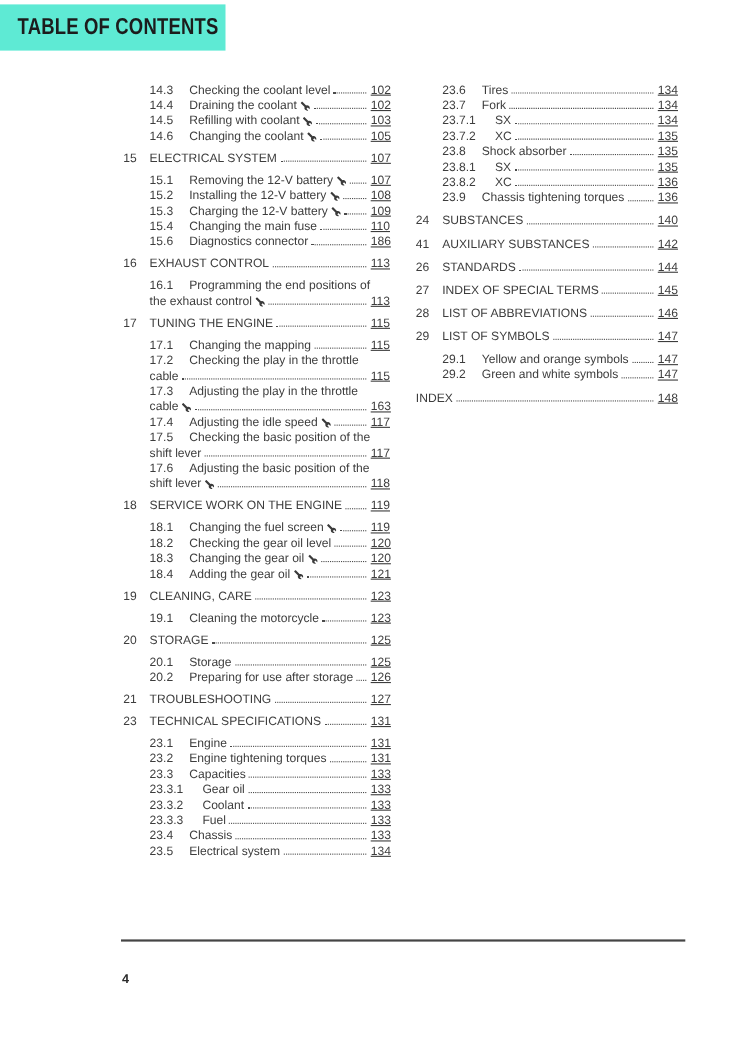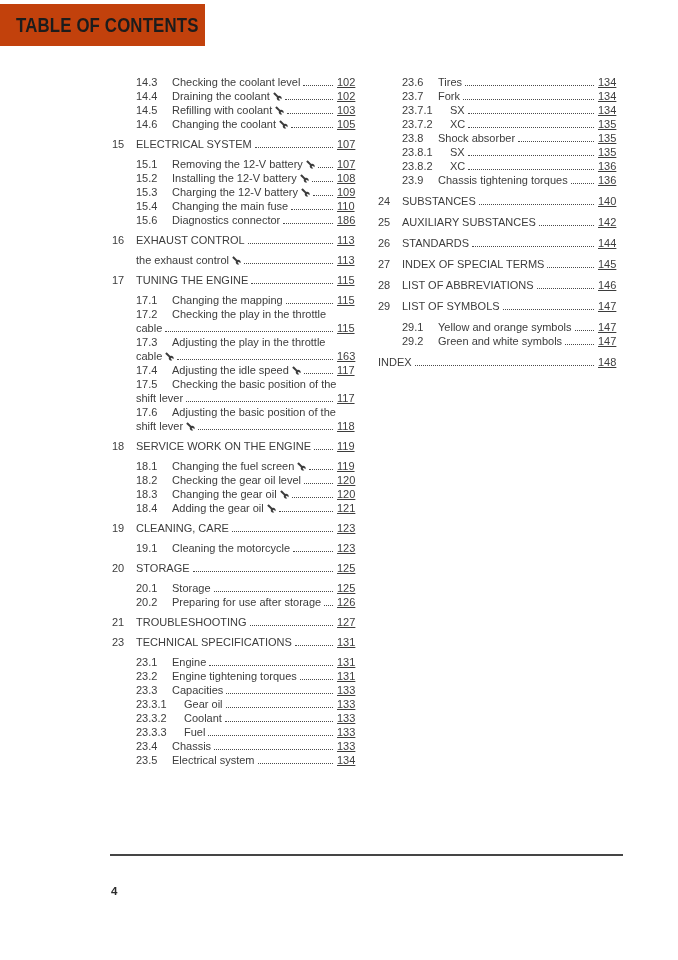--- a/index.html
+++ b/index.html
@@ -4,21 +4,21 @@
 <style>
   html,body { margin:0; padding:0; background:#ffffff; }
   .page {
     position:relative; width:678px; height:960px; background:#ffffff;
     font-family:"Liberation Sans", sans-serif; font-size:11px; color:#3d3d3d;
     overflow:hidden;
   }
   
   .header-box {
     position:absolute; left:0; top:4px; width:205px; height:42px;
-    background:#c2410c; display:flex; align-items:center;
+    background:#5eead4; display:flex; align-items:center;
   }
   .header-box .header-title {
     display:inline-block; font-weight:bold; font-size:21px; color:#1c1c1c;
     transform:scaleX(0.8); transform-origin:0 50%; padding-left:20px;
     white-space:nowrap; letter-spacing:0.2px;
   }
   
   .col { position:absolute; top:75px; }
   .col-left  { left:112px; width:248px; }
   .col-right { left:378px; width:243px; }
@@ -166,20 +166,24 @@
       </div>
       <div class="entry chapter">
         <div class="line line1">
           <span class="num">16</span>
           <span class="title">EXHAUST CONTROL</span>
           <span class="leader"></span>
           <span class="pg">113</span>
         </div>
       </div>
       <div class="entry sub">
+        <div class="line line1">
+          <span class="num">16.1</span>
+          <span class="title">Programming the end positions of</span>
+        </div>
         <div class="line line2">
           <span class="title">the exhaust control</span>
           <span class="wrench">
             <svg viewBox="0 0 24 24">
               <path d="M22.7 19l-9.1-9.1c.9-2.3.4-5-1.5-6.9-2-2-5-2.4-7.4-1.3L9 6 6 9 1.6 4.7C.4 7.1.9 10.1 2.9 12.1c1.9 1.9 4.6 2.4 6.9 1.5l9.1 9.1c.4.4 1 .4 1.4 0l2.3-2.3c.5-.4.5-1.1.1-1.4z"></path>
             </svg>
           </span>
           <span class="leader"></span>
           <span class="pg">113</span>
         </div>
@@ -511,21 +515,21 @@
       <div class="entry chapter">
         <div class="line line1">
           <span class="num">24</span>
           <span class="title">SUBSTANCES</span>
           <span class="leader"></span>
           <span class="pg">140</span>
         </div>
       </div>
       <div class="entry chapter">
         <div class="line line1">
-          <span class="num">25</span>
+          <span class="num">41</span>
           <span class="title">AUXILIARY SUBSTANCES</span>
           <span class="leader"></span>
           <span class="pg">142</span>
         </div>
       </div>
       <div class="entry chapter">
         <div class="line line1">
           <span class="num">26</span>
           <span class="title">STANDARDS</span>
           <span class="leader"></span>

